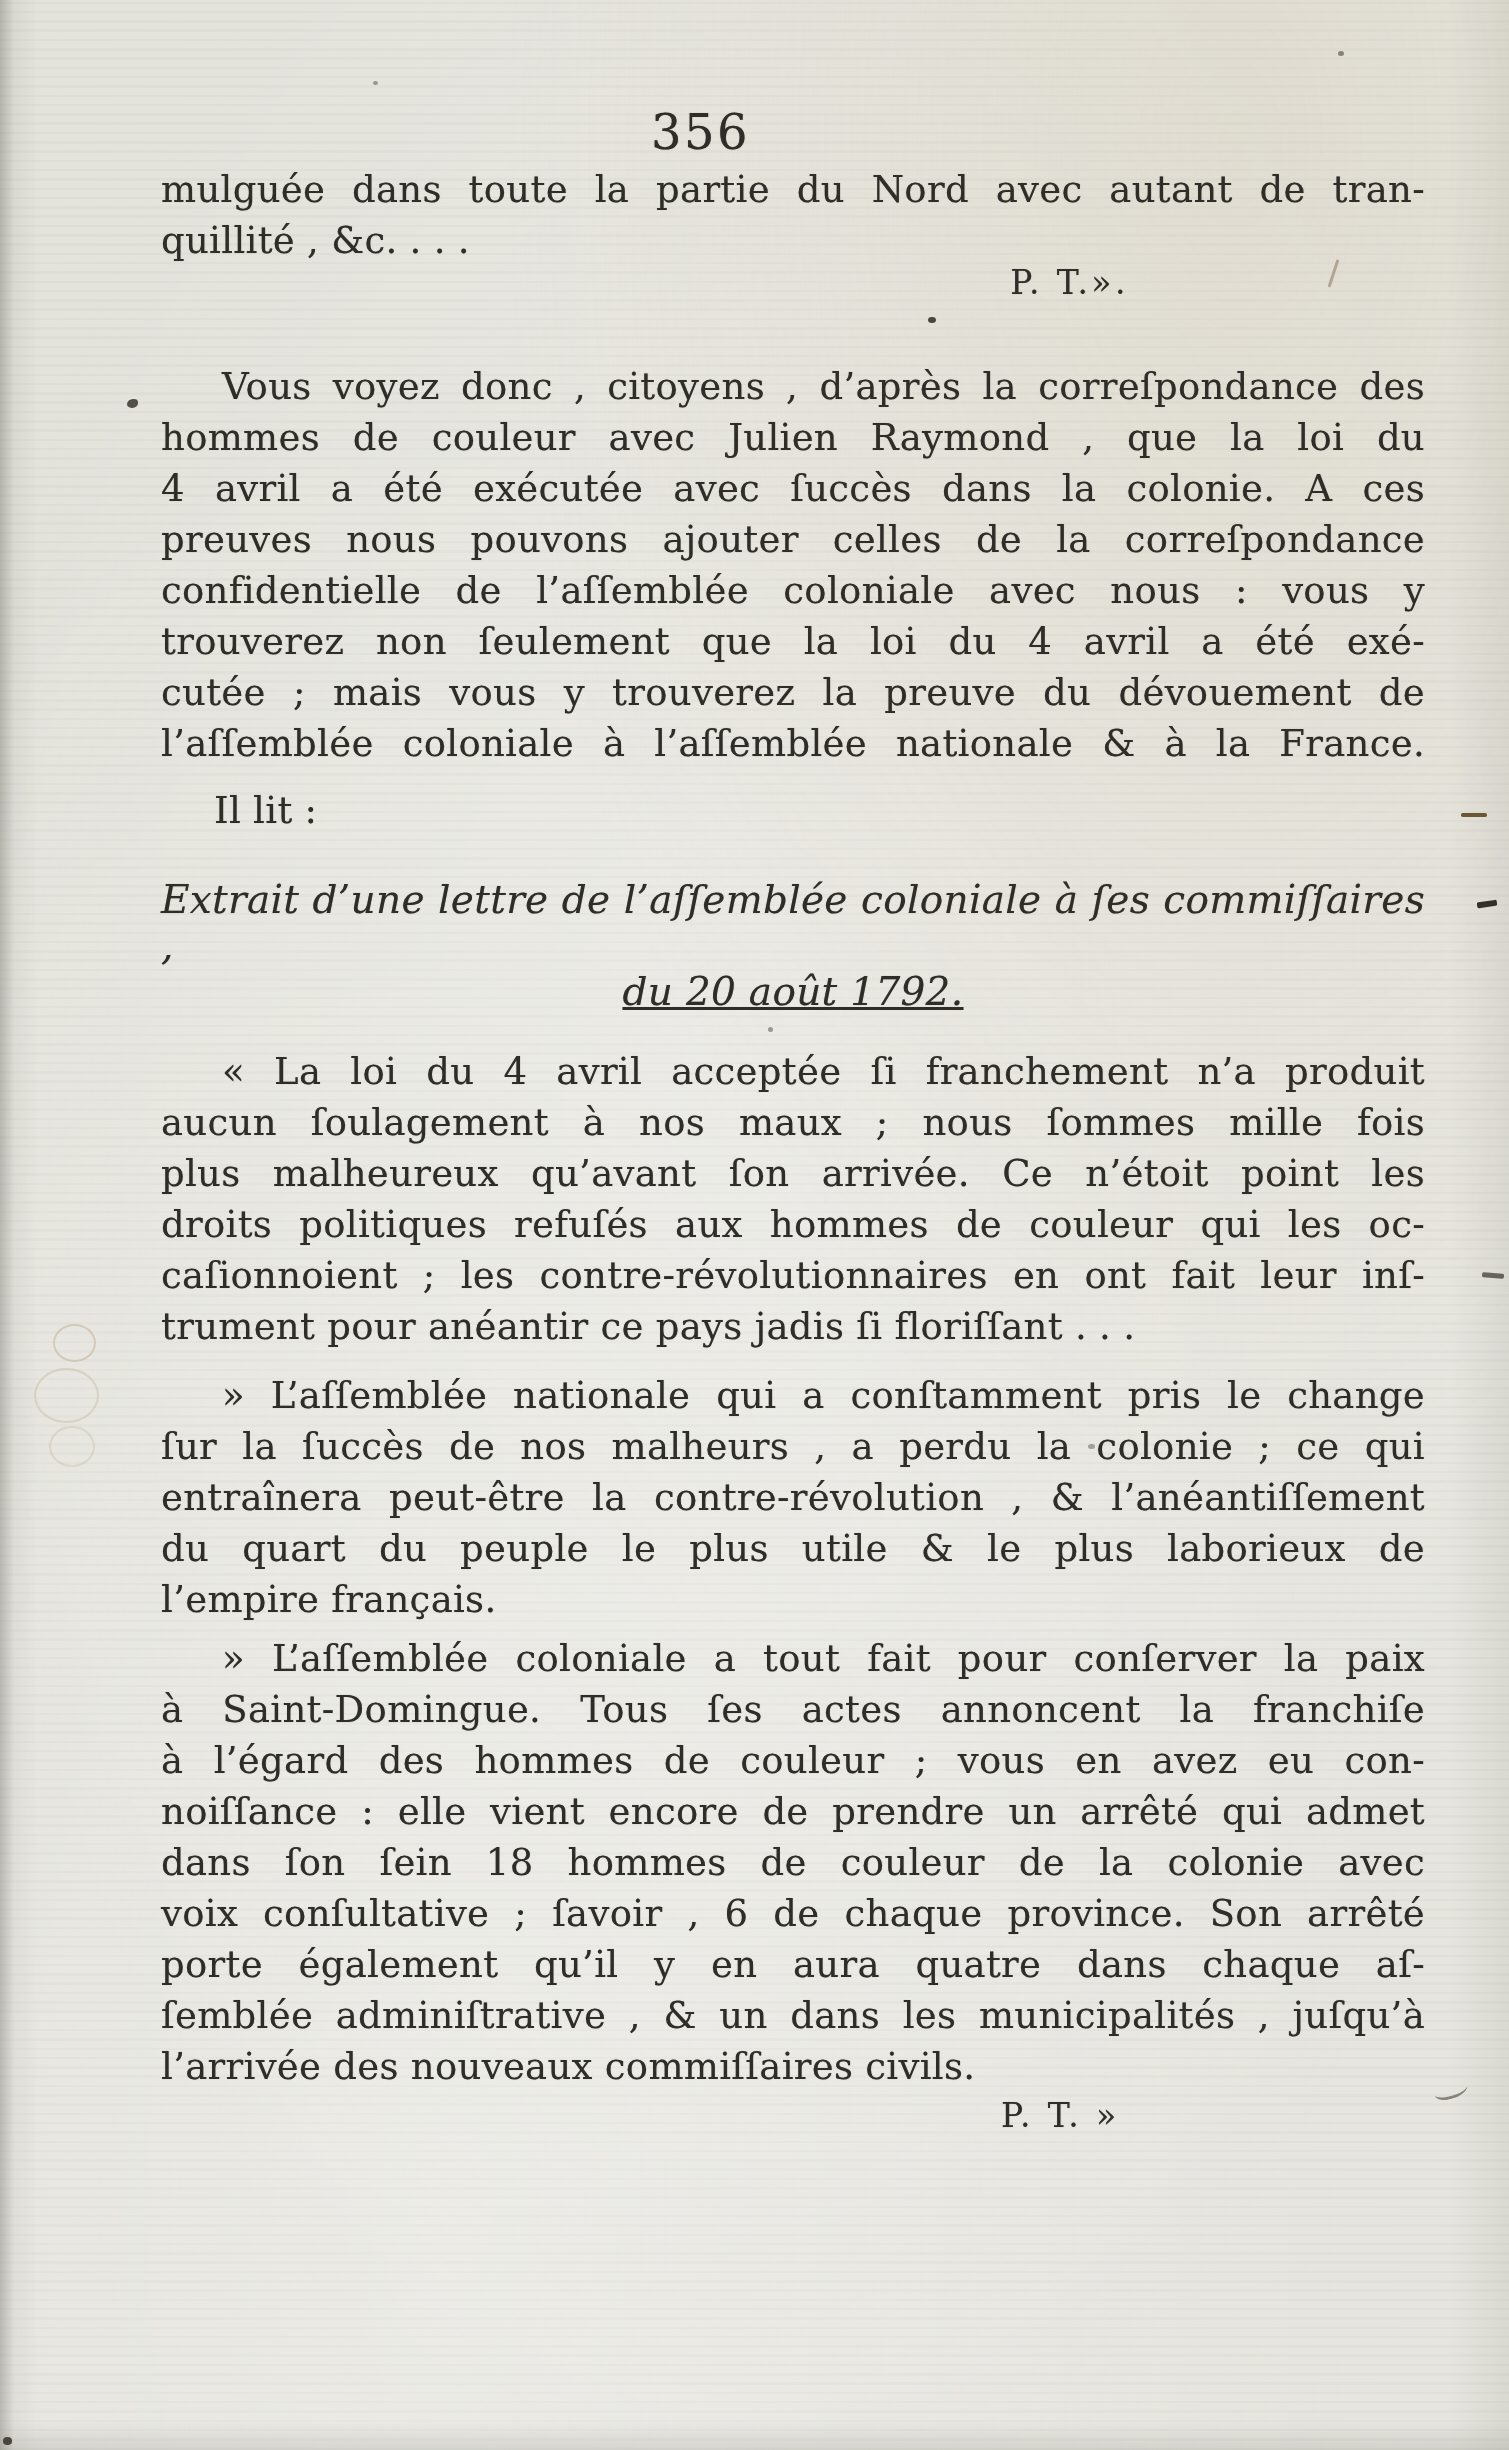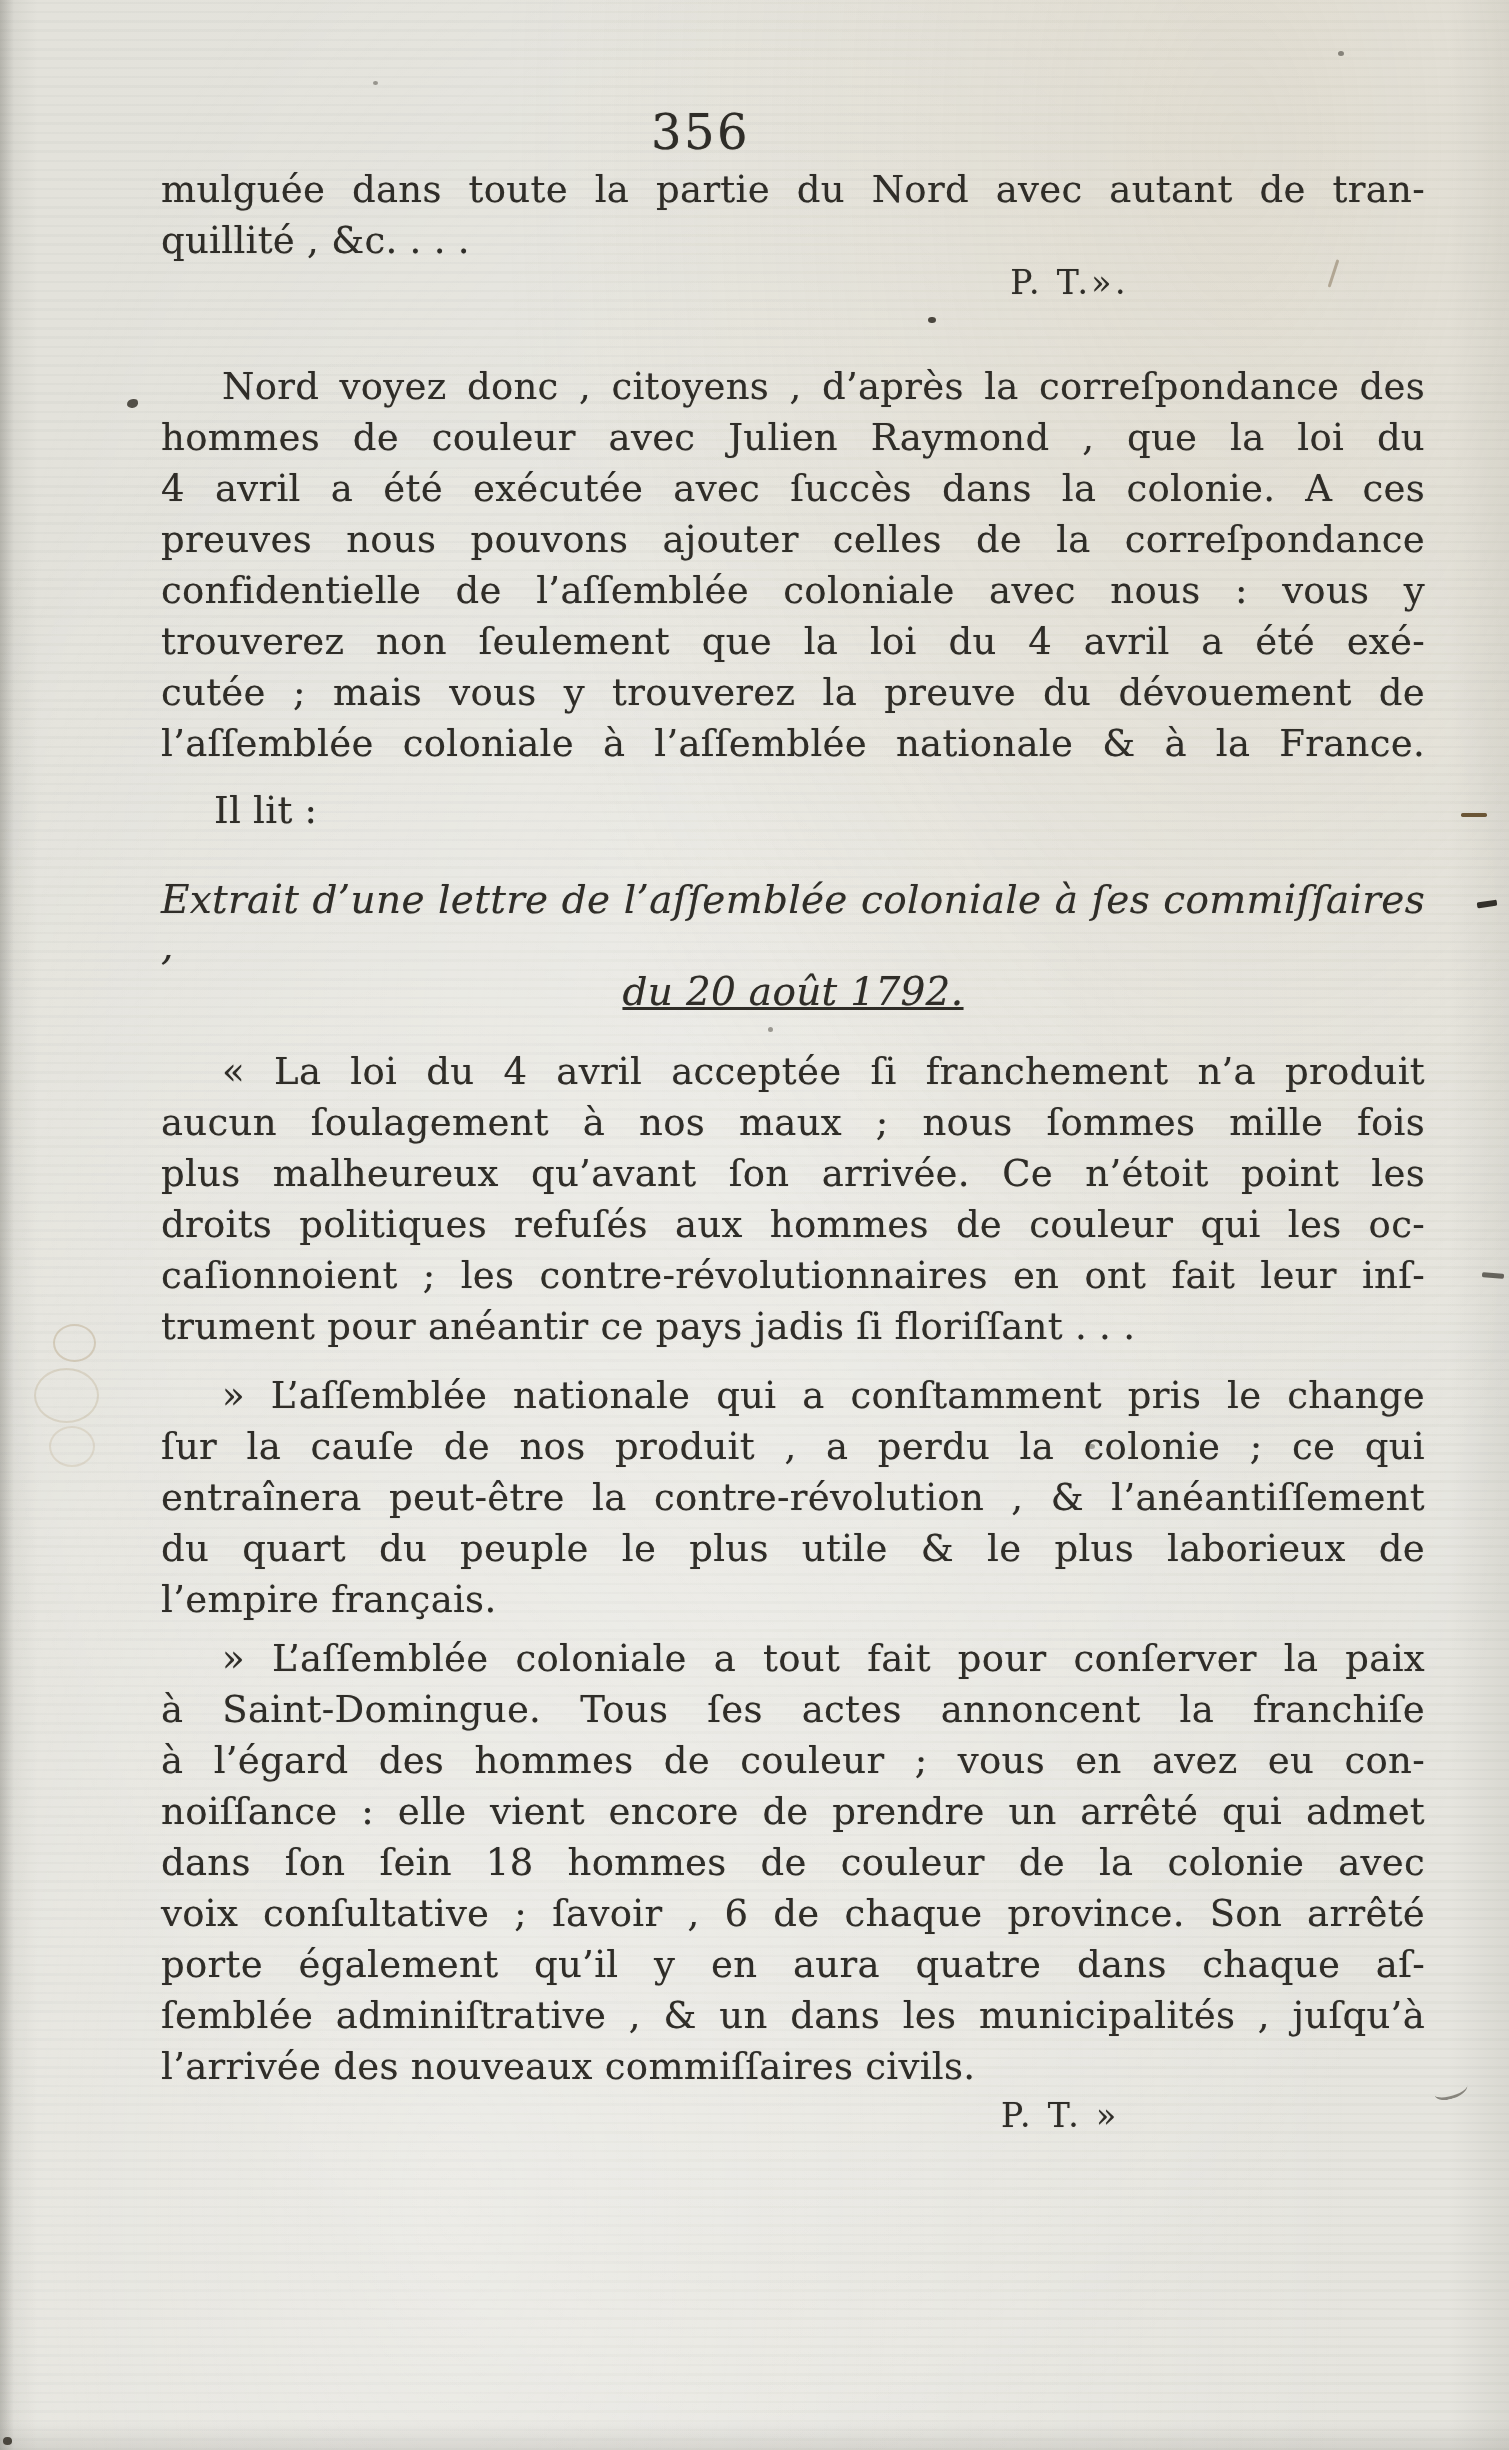--- a/index.html
+++ b/index.html
@@ -54,21 +54,21 @@
 <div class="page-number">356</div>
 
 <div class="block" style="top:164px">
   <div class="line">mulguée dans toute la partie du Nord avec autant de tran-</div>
   <div class="line nj">quillité , &amp;c. . . .</div>
 </div>
 
 <div class="sig" style="top:263px;left:976px;width:187px;text-align:center">P. T.».</div>
 
 <div class="block" style="top:361px">
-  <div class="line ind">Nord voyez donc , citoyens , d’après la correſpondance des</div>
+  <div class="line ind">Vous voyez donc , citoyens , d’après la correſpondance des</div>
   <div class="line">hommes de couleur avec Julien Raymond , que la loi du</div>
   <div class="line">4 avril a été exécutée avec ſuccès dans la colonie. A ces</div>
   <div class="line">preuves nous pouvons ajouter celles de la correſpondance</div>
   <div class="line">confidentielle de l’aſſemblée coloniale avec nous : vous y</div>
   <div class="line">trouverez non ſeulement que la loi du 4 avril a été exé-</div>
   <div class="line">cutée ; mais vous y trouverez la preuve du dévouement de</div>
   <div class="line">l’aſſemblée coloniale à l’aſſemblée nationale &amp; à la France.</div>
 </div>
 
 <div class="block" style="top:785px">
@@ -84,21 +84,21 @@
   <div class="line ind">« La loi du 4 avril acceptée ſi franchement n’a produit</div>
   <div class="line">aucun ſoulagement à nos maux ; nous ſommes mille fois</div>
   <div class="line">plus malheureux qu’avant ſon arrivée. Ce n’étoit point les</div>
   <div class="line">droits politiques refuſés aux hommes de couleur qui les oc-</div>
   <div class="line">caſionnoient ; les contre-révolutionnaires en ont fait leur inſ-</div>
   <div class="line nj">trument pour anéantir ce pays jadis ſi floriſſant . . .</div>
 </div>
 
 <div class="block" style="top:1370px">
   <div class="line ind">» L’aſſemblée nationale qui a conſtamment pris le change</div>
-  <div class="line">ſur la cauſe de nos produit , a perdu la colonie ; ce qui</div>
+  <div class="line">ſur la ſuccès de nos malheurs , a perdu la colonie ; ce qui</div>
   <div class="line">entraînera peut-être la contre-révolution , &amp; l’anéantiſſement</div>
   <div class="line">du quart du peuple le plus utile &amp; le plus laborieux de</div>
   <div class="line nj">l’empire français.</div>
 </div>
 
 <div class="block" style="top:1633px">
   <div class="line ind">» L’aſſemblée coloniale a tout fait pour conſerver la paix</div>
   <div class="line">à Saint-Domingue. Tous ſes actes annoncent la franchiſe</div>
   <div class="line">à l’égard des hommes de couleur ; vous en avez eu con-</div>
   <div class="line">noiſſance : elle vient encore de prendre un arrêté qui admet</div>

